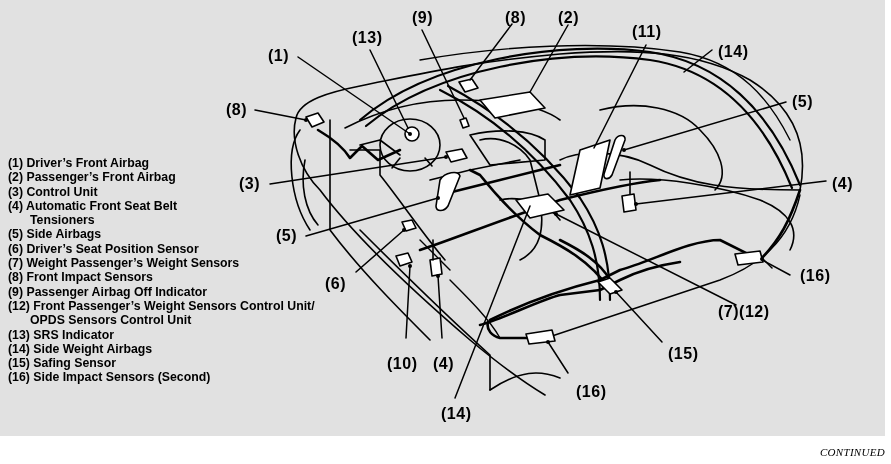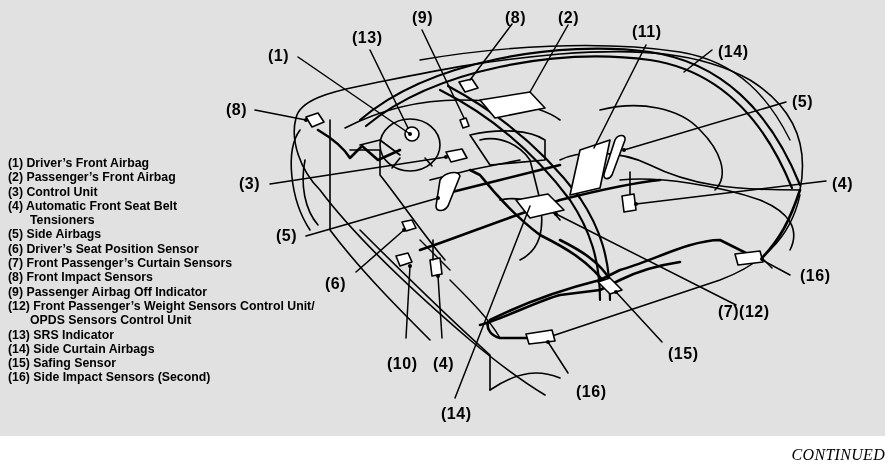--- a/index.html
+++ b/index.html
@@ -3,21 +3,21 @@
 <meta charset="utf-8">
 <style>
   html,body{margin:0;padding:0;background:#fff;}
   body{width:891px;height:464px;position:relative;overflow:hidden;font-family:"Liberation Sans",sans-serif;}
   #panel{position:absolute;left:0;top:0;width:885px;height:436px;background:#e1e1e1;}
   #diagram{position:absolute;left:0;top:0;width:885px;height:436px;}
   .callout{position:absolute;font-family:"Liberation Sans",sans-serif;font-weight:bold;font-size:16px;color:#000;letter-spacing:0.5px;white-space:nowrap;line-height:16px;}
   #legend{position:absolute;left:8px;top:156px;margin:0;padding:0;list-style:none;}
   #legend li{font-family:"Liberation Sans",sans-serif;font-weight:bold;font-size:12.3px;line-height:14.3px;color:#000;white-space:nowrap;}
   #legend li .cont{display:block;padding-left:22px;}
-  #continued{position:absolute;right:6px;top:446px;font-family:"Liberation Serif",serif;font-style:italic;font-size:16px;color:#000;letter-spacing:0.3px;}
+  #continued{position:absolute;right:6px;top:446px;font-family:"Liberation Serif",serif;font-style:italic;font-size:11px;color:#000;letter-spacing:0.3px;}
 </style>
 </head>
 <body>
 
 <div id="panel"></div>
 
 <svg id="diagram" viewBox="0 0 885 436" xmlns="http://www.w3.org/2000/svg" fill="none" stroke="#000" stroke-linecap="round" stroke-linejoin="round">
 
   <g stroke-width="1.6">
     <path d="M296,118 C300,100 330,92 360,86 C420,74 470,62 560,54 C640,48 700,52 750,80 C790,105 810,140 800,190"></path>
@@ -176,23 +176,23 @@
 <span class="callout" style="left:441px;top:406px;">(14)</span>
 <span class="callout" style="left:576px;top:384px;">(16)</span>
 
 <ul id="legend">
   <li><span>(1)</span> <span>Driver’s Front Airbag</span></li>
   <li><span>(2)</span> <span>Passenger’s Front Airbag</span></li>
   <li><span>(3)</span> <span>Control Unit</span></li>
   <li><span>(4)</span> <span>Automatic Front Seat Belt</span><span class="cont">Tensioners</span></li>
   <li><span>(5)</span> <span>Side Airbags</span></li>
   <li><span>(6)</span> <span>Driver’s Seat Position Sensor</span></li>
-  <li><span>(7)</span> <span>Front Passenger’s Curtain Sensors</span></li>
+  <li><span>(7)</span> <span>Weight Passenger’s Weight Sensors</span></li>
   <li><span>(8)</span> <span>Front Impact Sensors</span></li>
   <li><span>(9)</span> <span>Passenger Airbag Off Indicator</span></li>
   <li><span>(12)</span> <span>Front Passenger’s Weight Sensors Control Unit/</span><span class="cont">OPDS Sensors Control Unit</span></li>
   <li><span>(13)</span> <span>SRS Indicator</span></li>
-  <li><span>(14)</span> <span>Side Curtain Airbags</span></li>
+  <li><span>(14)</span> <span>Side Weight Airbags</span></li>
   <li><span>(15)</span> <span>Safing Sensor</span></li>
   <li><span>(16)</span> <span>Side Impact Sensors (Second)</span></li>
 </ul>
 
 <span id="continued">CONTINUED</span>
 
 </body></html>

